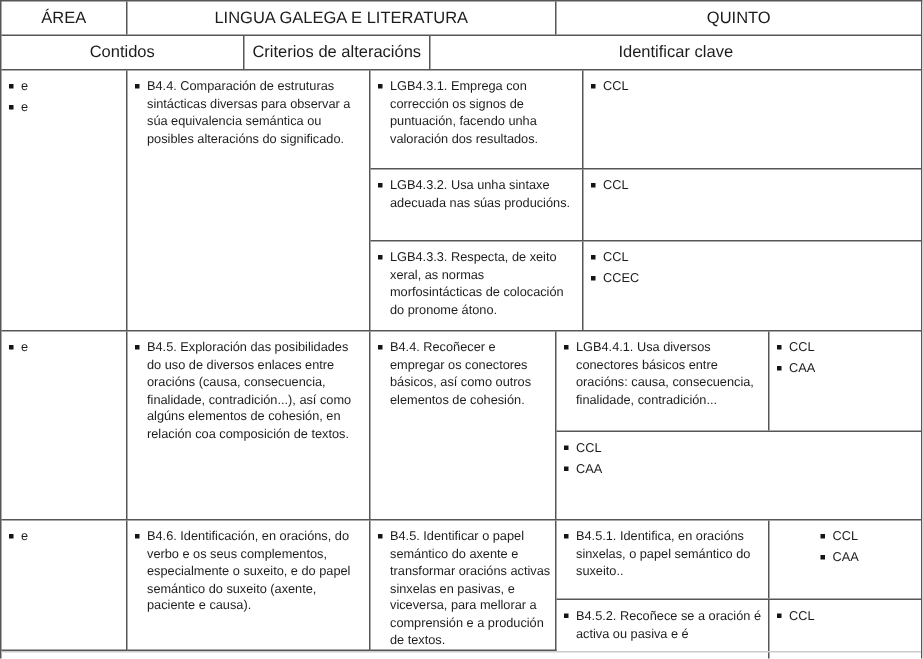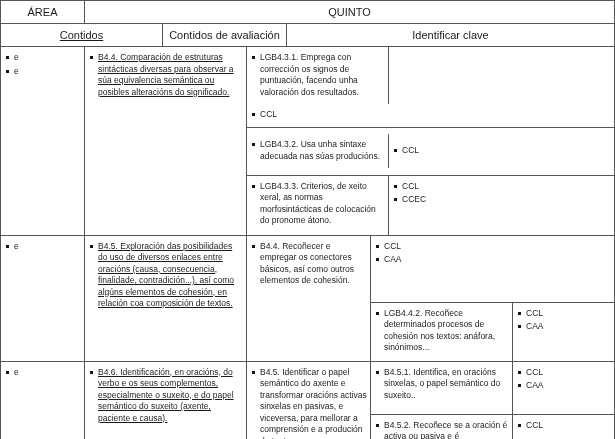--- a/index.html
+++ b/index.html
@@ -24,43 +24,43 @@
     height: 22px;
     display: flex; align-items: center; justify-content: center;
     border-right: 1px solid #565656;
     font-size: 11px;
     overflow: hidden;
     text-align: center;
   }
   .hcell:last-child { border-right: none; }
   
   .w-obx  { width: 84px; }
-  .w-cont { width: 162px; text-decoration: underline; }
+  .w-cont { width: 162px; }
   .w-crit { width: 124px; }
   .w-subj { width: 286px; }
   .w-est  { width: 142px; }
   .w-comp { flex: 1; }
   
   .trow { display: flex; border-bottom: 1px solid #565656; }
   .trow.last { border-bottom: none; }
   .cell {
     border-right: 1px solid #565656;
     padding: 5px 3px 4px 4px;
     font-size: 8.5px;
     line-height: 11.5px;
     overflow: hidden;
   }
   .subcol { flex: 1; display: flex; flex-direction: column; }
   .subrow { display: flex; border-bottom: 1px solid #565656; }
   .subrow:last-child { border-bottom: none; }
   .subrow .comp { border-right: none; flex: 1; }
   
-  .r1a { min-height: 66px; flex-direction: column; } .r1b { min-height: 48px; align-items: center; } .r1c { min-height: 59px; }
+  .r1a { min-height: 66px; } .r1b { min-height: 48px; } .r1c { min-height: 59px; }
   .r2a { min-height: 67px; } .r2b { min-height: 58px; }
-  .r3a { min-height: 53px; } .r3b { min-height: 60px; }
+  .r3a { min-height: 53px; gap: 29px; } .r3b { min-height: 60px; }
   
   .trow.last { position: relative; }
   .trow.last .cut { height: 87px; border-bottom: 1px solid #565656; }
   .trow.last::after {
     content: ""; position: absolute; left: 0; right: 0; top: 87px;
     border-top: 1px solid #cccccc;
   }
   
   .bitem { display: flex; margin-bottom: 2px; }
   .sq {
@@ -70,26 +70,27 @@
   }
   .btext { flex: 1; }
 </style>
 </head>
 <body>
 
 <div class="table">
 
   <div class="hrow">
     <div class="hcell w-obx">ÁREA</div>
+    <div class="hcell w-subj">LINGUA GALEGA E LITERATURA</div>
     <div class="hcell w-comp">QUINTO</div>
   </div>
 
   <div class="hrow">
     <div class="hcell w-cont">Contidos</div>
-    <div class="hcell w-crit">Contidos de avaliación</div>
+    <div class="hcell w-crit">Criterios de alteracións</div>
     <div class="hcell w-comp">Identificar clave</div>
   </div>
 
   <div class="trow">
     <div class="cell w-obx">
       <div class="bitem">
           <span class="sq"></span>
           <span class="btext">e</span>
         </div>
       <div class="bitem">
@@ -129,21 +130,21 @@
           <div class="bitem">
               <span class="sq"></span>
               <span class="btext">CCL</span>
             </div>
         </div>
       </div>
       <div class="subrow r1c">
         <div class="cell w-est">
           <div class="bitem">
               <span class="sq"></span>
-              <span class="btext">LGB4.3.3. Criterios, de xeito xeral, as normas morfosintácticas de colocación do pronome átono.</span>
+              <span class="btext">LGB4.3.3. Respecta, de xeito xeral, as normas morfosintácticas de colocación do pronome átono.</span>
             </div>
         </div>
         <div class="cell comp">
           <div class="bitem">
               <span class="sq"></span>
               <span class="btext">CCL</span>
             </div>
           <div class="bitem">
               <span class="sq"></span>
               <span class="btext">CCEC</span>
@@ -167,38 +168,38 @@
         </div>
     </div>
     <div class="cell w-crit">
       <div class="bitem">
           <span class="sq"></span>
           <span class="btext">B4.4. Recoñecer e empregar os conectores básicos, así como outros elementos de cohesión.</span>
         </div>
     </div>
     <div class="subcol">
       <div class="subrow r2a">
+        <div class="cell w-est">
+          <div class="bitem">
+              <span class="sq"></span>
+              <span class="btext">LGB4.4.1. Usa diversos conectores básicos entre oracións: causa, consecuencia, finalidade, contradición...</span>
+            </div>
+        </div>
         <div class="cell comp">
           <div class="bitem">
               <span class="sq"></span>
               <span class="btext">CCL</span>
             </div>
           <div class="bitem">
               <span class="sq"></span>
               <span class="btext">CAA</span>
             </div>
         </div>
       </div>
       <div class="subrow r2b">
-        <div class="cell w-est">
-          <div class="bitem">
-              <span class="sq"></span>
-              <span class="btext">LGB4.4.2. Recoñece determinados procesos de cohesión nos textos: anáfora, sinónimos...</span>
-            </div>
-        </div>
         <div class="cell comp">
           <div class="bitem">
               <span class="sq"></span>
               <span class="btext">CCL</span>
             </div>
           <div class="bitem">
               <span class="sq"></span>
               <span class="btext">CAA</span>
             </div>
         </div>

